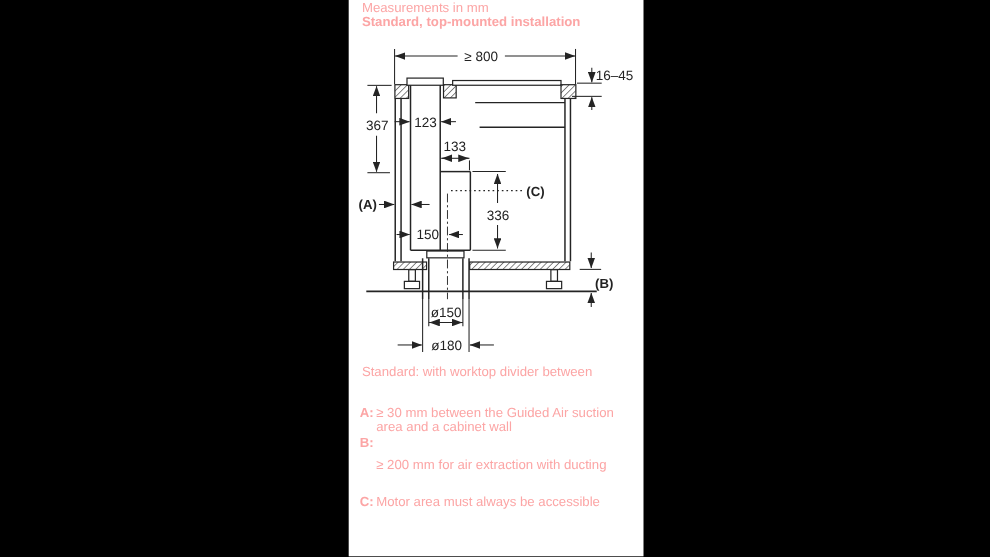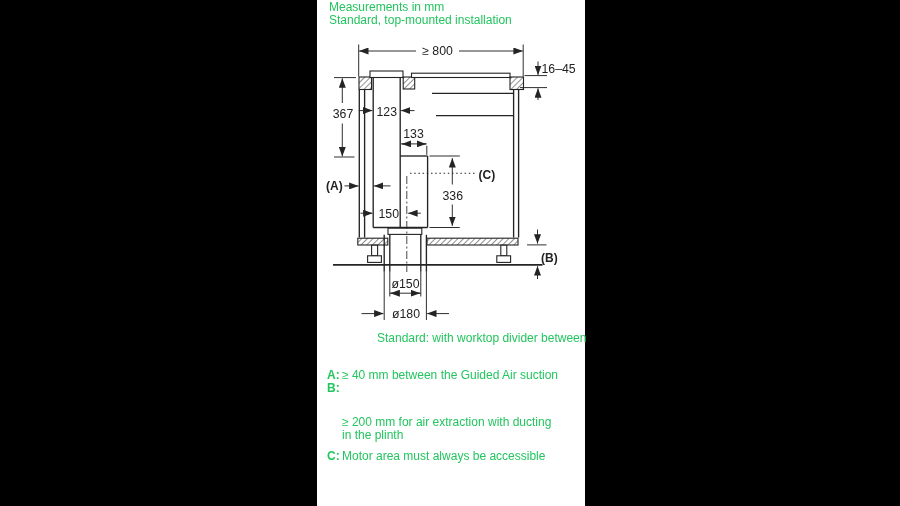--- a/index.html
+++ b/index.html
@@ -1,24 +1,24 @@
 <!DOCTYPE html>
 <html><head>
 <meta charset="utf-8">
 <style>
   html,body { margin:0; padding:0; }
   body {
     width:900px; height:506px; position:relative; overflow:hidden;
     background:#000; font-family:"Liberation Sans", sans-serif;
   }
   .panel { position:absolute; left:317px; top:0; width:268px; height:506px; background:#fff; }
-  .txt { position:absolute; color:#22c55e; font-size:12px; line-height:13.4px; }
+  .txt { position:absolute; color:#fca5a5; font-size:12px; line-height:13.4px; }
   .title { left:329px; top:1px; }
-  .title .t2 { font-weight:400; }
-  .intro { left:329px; top:332px;margin-left:48px; }
+  .title .t2 { font-weight:700; }
+  .intro { left:329px; top:332px; }
   .nblock { left:327px; top:369px; }
   .nblock2 { left:327px; top:416px; }
   .nblock3 { left:327px; top:450px; }
   .nrow { display:flex; }
   .nkey { width:15px; flex:none; font-weight:700; }
   svg { position:absolute; left:0; top:0; }
   svg text { fill:#222; font-family:"Liberation Sans", sans-serif; font-size:12.3px; }
   svg text.lab { font-weight:700; font-size:12px; }
   .s  { stroke:#242424; stroke-width:1.35; fill:none; }
   .sh { stroke:#242424; stroke-width:1.1; fill:url(#hatch); }
@@ -174,36 +174,36 @@
   <text x="406" y="317.8" text-anchor="middle">ø180</text>
 </svg>
 
 <div class="txt intro">
   <div>Standard: with worktop divider between</div>
 </div>
 
 <div class="txt nblock">
   <div class="nrow">
     <span class="nkey">A:</span>
-    <span>≥ 40 mm between the Guided Air suction</span>
+    <span>≥ 30 mm between the Guided Air suction</span>
+  </div>
+  <div class="nrow">
+    <span class="nkey"></span>
+    <span>area and a cabinet wall</span>
   </div>
   <div class="nrow">
     <span class="nkey">B:</span>
   </div>
 </div>
 
 <div class="txt nblock2">
   <div class="nrow">
     <span class="nkey"></span>
     <span>≥ 200 mm for air extraction with ducting</span>
   </div>
-  <div class="nrow">
-    <span class="nkey"></span>
-    <span>in the plinth</span>
-  </div>
 </div>
 
 <div class="txt nblock3">
   <div class="nrow">
     <span class="nkey">C:</span>
     <span>Motor area must always be accessible</span>
   </div>
 </div>
 
 </body></html>

